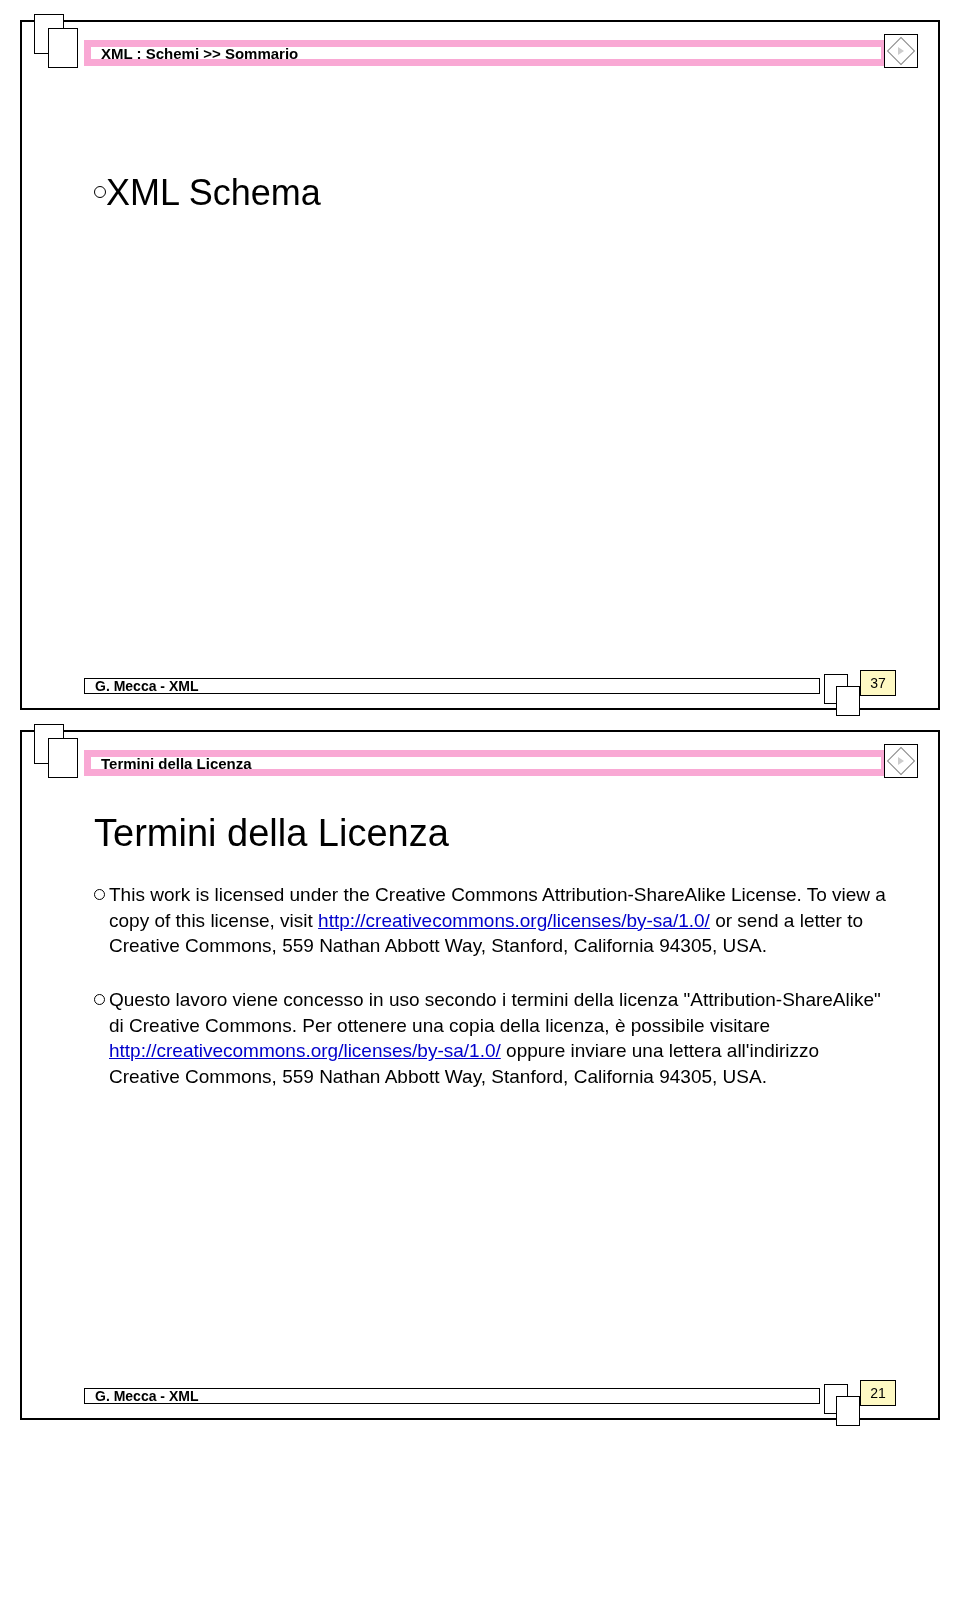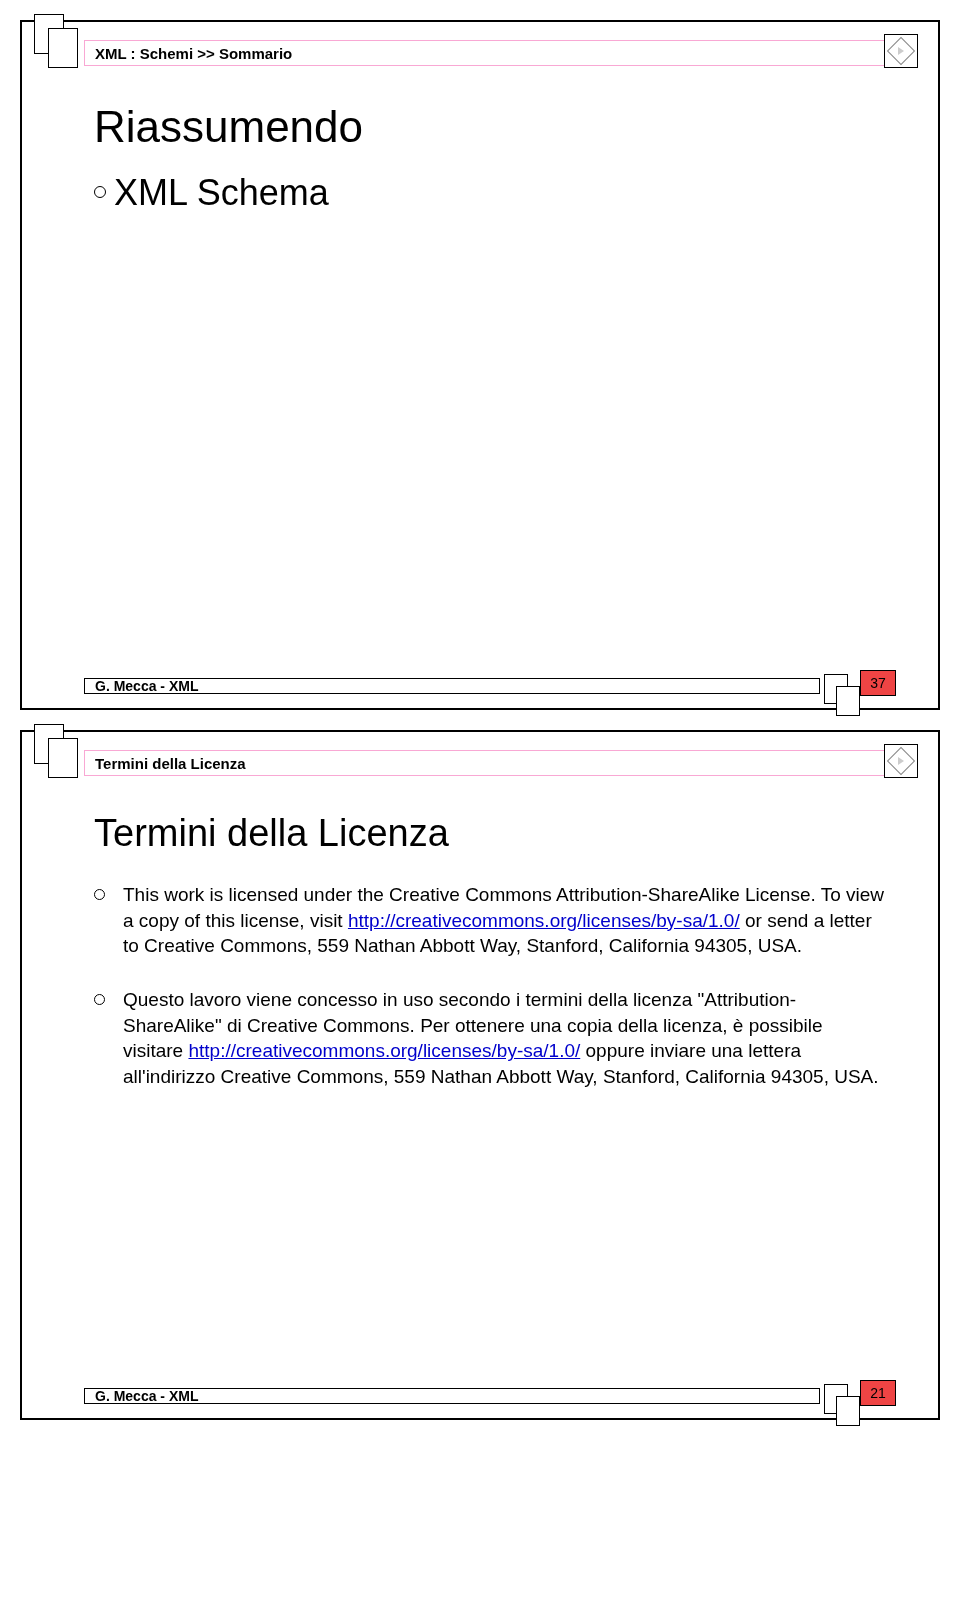--- a/index.html
+++ b/index.html
@@ -34,21 +34,21 @@
   }
   .corner-br-inner {
     bottom: 4px; right: 90px; width: 22px; height: 28px;
   }
   .header-bar {
     position: absolute;
     top: 18px;
     left: 62px;
     right: 50px;
     height: 26px;
-    border: 1px solid #f9a8d4;
+    border: 7px solid #f9a8d4;
     background: #fff;
     display: flex;
     align-items: center;
     padding-left: 10px;
     box-sizing: border-box;
   }
   .header-icon {
     position: absolute;
     top: 12px;
     right: 20px;
@@ -94,21 +94,21 @@
   }
   .content-area {
     position: absolute;
     top: 150px;
     left: 72px;
     right: 60px;
   }
   .bullet-line {
     display: flex;
     align-items: flex-start;
-    gap: 8px;
+    gap: 0;
   }
   .bullet-circle {
     width: 10px;
     height: 10px;
     border: 1.5px solid #000;
     border-radius: 50%;
     flex-shrink: 0;
     margin-top: 14px;
   }
   .bullet-text-large {
@@ -117,21 +117,21 @@
   }
   .content-area-lower {
     position: absolute;
     top: 150px;
     left: 72px;
     right: 50px;
   }
   .para {
     display: flex;
     align-items: flex-start;
-    gap: 18px;
+    gap: 4px;
     margin-bottom: 28px;
   }
   .bullet-circle-small {
     width: 9px;
     height: 9px;
     border: 1.4px solid #000;
     border-radius: 50%;
     flex-shrink: 0;
     margin-top: 7px;
   }
@@ -161,21 +161,21 @@
     font-size: 14px;
     font-weight: bold;
   }
   .page-num-box {
     position: absolute;
     bottom: 12px;
     right: 42px;
     width: 34px;
     height: 24px;
     border: 1px solid #000;
-    background: #ef4444;
+    background: #fef9c3;
     display: flex;
     align-items: center;
     justify-content: center;
     font-size: 14px;
   }
 </style>
 </head>
 <body>
 
 <div class="slide">
@@ -184,21 +184,20 @@
 
   <div class="header-bar">
     <span class="breadcrumb">XML : Schemi &gt;&gt; Sommario</span>
   </div>
   <div class="header-icon">
     <div class="header-icon-inner">
       <div class="header-icon-tri"></div>
     </div>
   </div>
 
-  <div class="slide-title">Riassumendo</div>
 
   <div class="content-area">
     <div class="bullet-line">
       <div class="bullet-circle"></div>
       <div class="bullet-text-large">XML Schema</div>
     </div>
   </div>
 
   <div class="footer-bar">
     <span class="footer-text">G. Mecca - XML</span>

